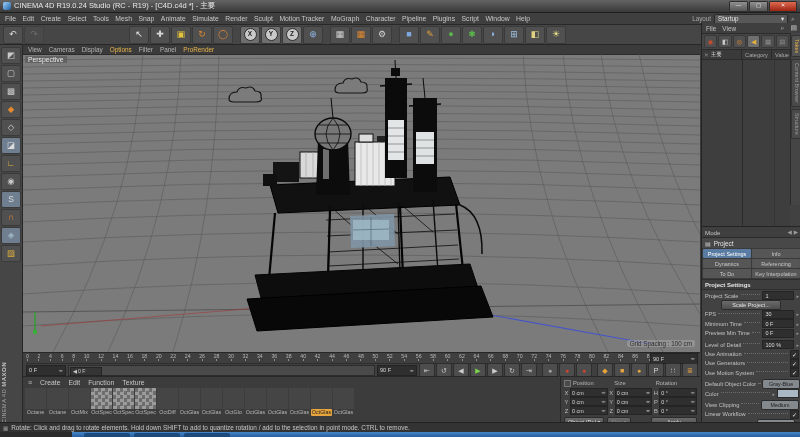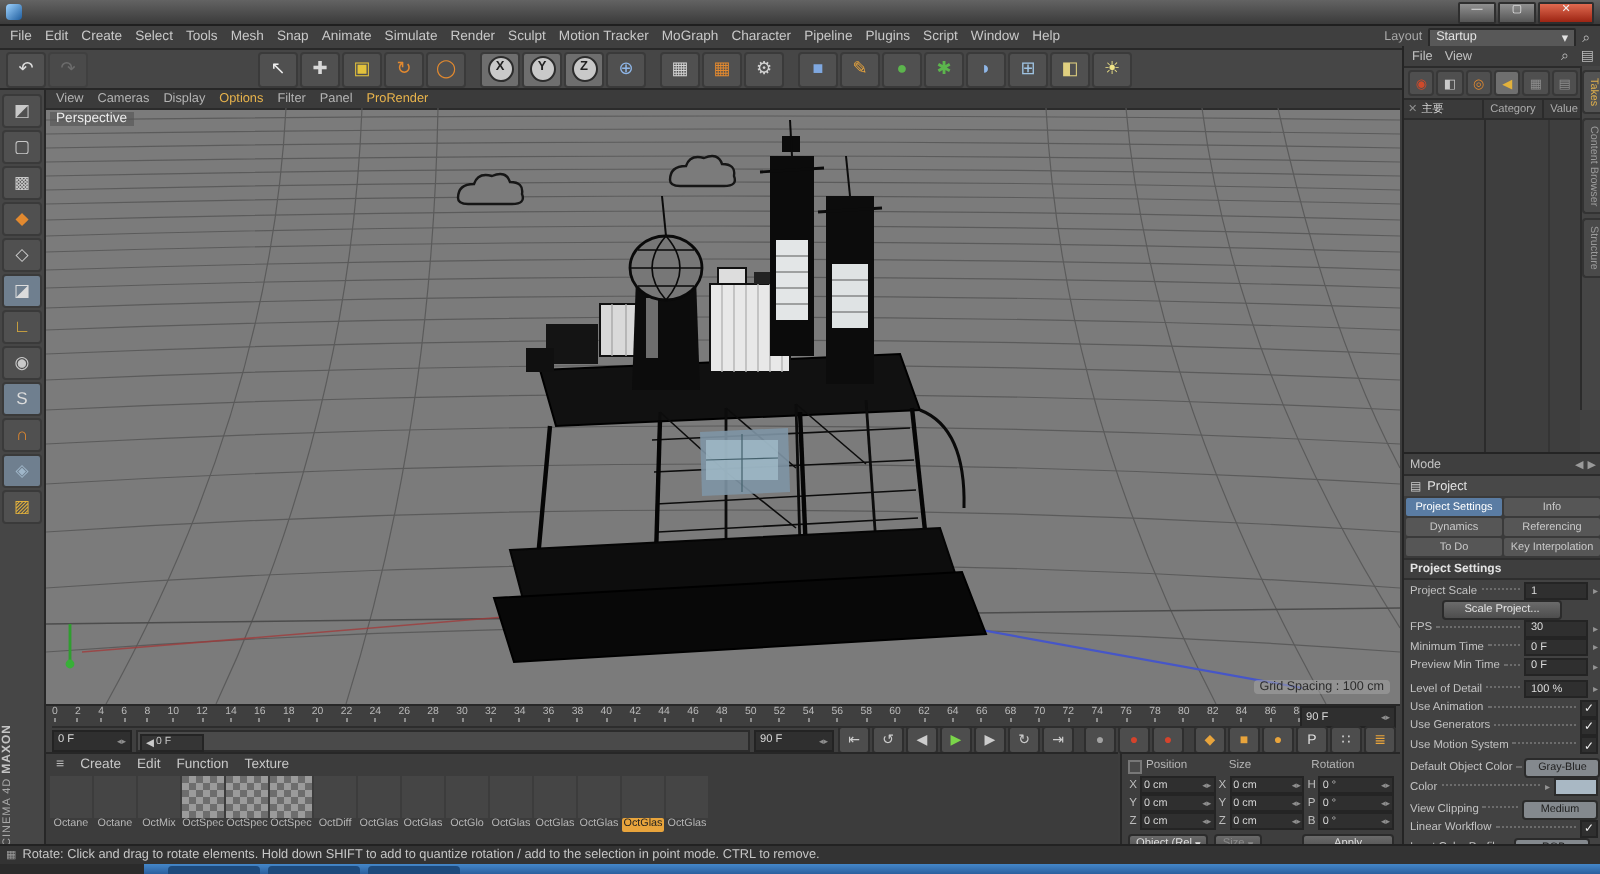--- a/index.html
+++ b/index.html
@@ -156,20 +156,21 @@
   .taskbar .blue{position:absolute;left:72px;right:0;top:0;bottom:0;background:linear-gradient(#4487c9,#2a5f9e);}
   .taskbar .tbk{position:absolute;top:1px;bottom:0;width:46px;background:#1d4a7c;border-radius:2px 2px 0 0;}
 </style>
 </head>
 <body>
 
 <div id="app">
 
   <div class="titlebar">
     <span class="app-icon"></span>
+    <span class="title-text">CINEMA 4D R19.0.24 Studio (RC - R19) - [C4D.c4d *] - 主要</span>
     <span class="win-controls">
 
     <span class="win-btn">
           <i style="font-style:normal">—</i>
         </span>
         <span class="win-btn">
           <i style="font-style:normal">▢</i>
         </span>
         <span class="win-btn close">
           <i style="font-style:normal">✕</i>

